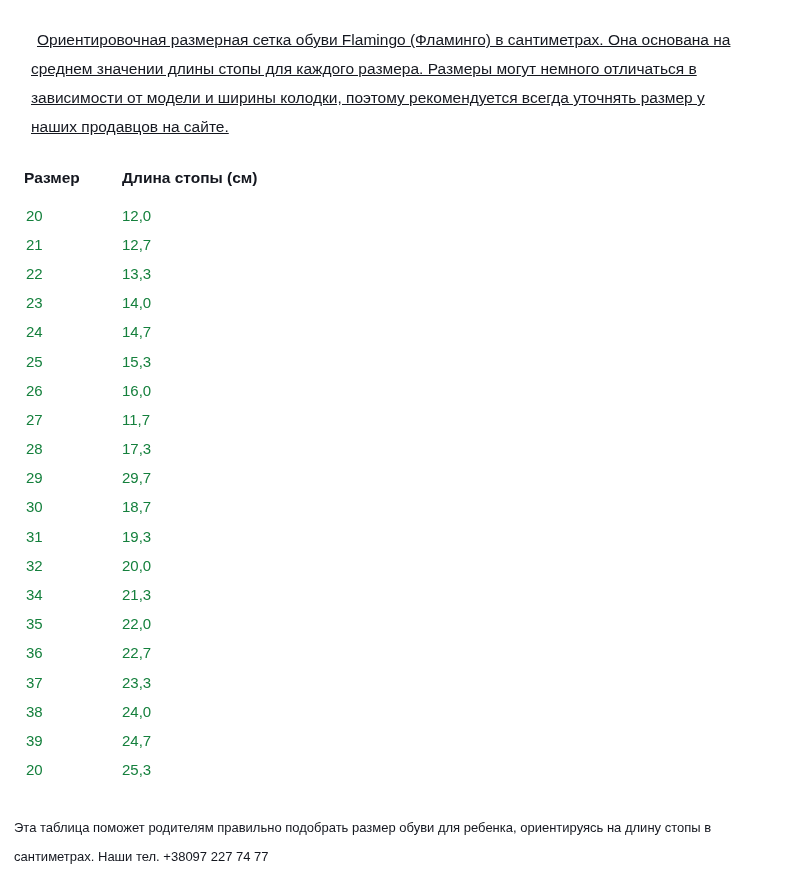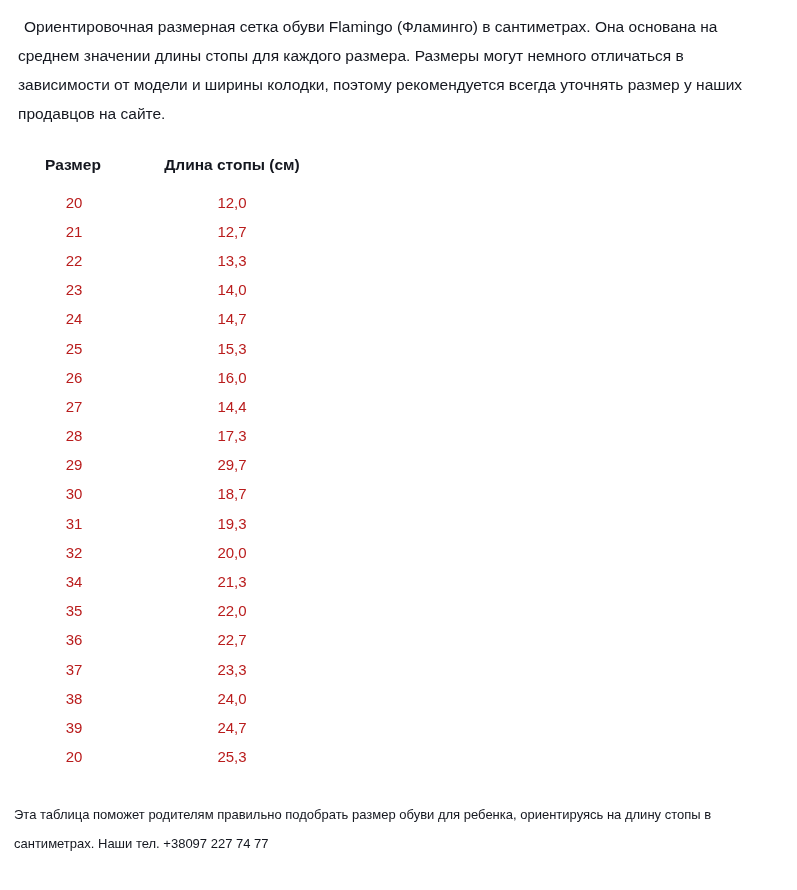--- a/index.html
+++ b/index.html
@@ -18,57 +18,58 @@
     width: 797px;
     height: 890px;
     box-sizing: border-box;
     padding: 8px 18px 0 14px;
     position: relative;
   }
   .intro {
     font-size: 15.5px;
     line-height: 29px;
     color: #14171f;
-    margin: 4px;
+    margin: 17px;
     padding: 0 14px 0 0;
     text-align: left;
     text-indent: 6px;
+    text-decoration: underline;
   }
   .table-wrap {
     margin-top: 26px;
   }
   table.sizes {
     border-collapse: collapse;
     border-spacing: 0;
     margin: 0;
   }
   table.sizes th {
     font-size: 15.5px;
     font-weight: bold;
-    text-align: center;
+    text-align: left;
     padding: 0 0 12px 0;
     color: #14171f;
     line-height: 22px;
   }
   table.sizes th.col-size,
   table.sizes td.col-size {
     width: 96px;
     padding-left: 10px;
   }
   table.sizes th.col-len,
   table.sizes td.col-len {
     width: 220px;
     padding-left: 0;
   }
   table.sizes td {
     font-size: 15px;
     line-height: 22px;
     padding: 3.6px 0;
-    color: #b91c1c;
-    text-align: center;
+    color: #15803d;
+    text-align: left;
   }
   table.sizes td.col-size {
     padding-left: 12px;
   }
   .outro {
     margin-top: 28px;
     font-size: 13px;
     line-height: 29px;
     color: #14171f;
     padding-right: 20px;
@@ -113,21 +114,21 @@
           <tr>
             <td class="col-size">25</td>
             <td class="col-len">15,3</td>
           </tr>
           <tr>
             <td class="col-size">26</td>
             <td class="col-len">16,0</td>
           </tr>
           <tr>
             <td class="col-size">27</td>
-            <td class="col-len">14,4</td>
+            <td class="col-len">11,7</td>
           </tr>
           <tr>
             <td class="col-size">28</td>
             <td class="col-len">17,3</td>
           </tr>
           <tr>
             <td class="col-size">29</td>
             <td class="col-len">29,7</td>
           </tr>
           <tr>

